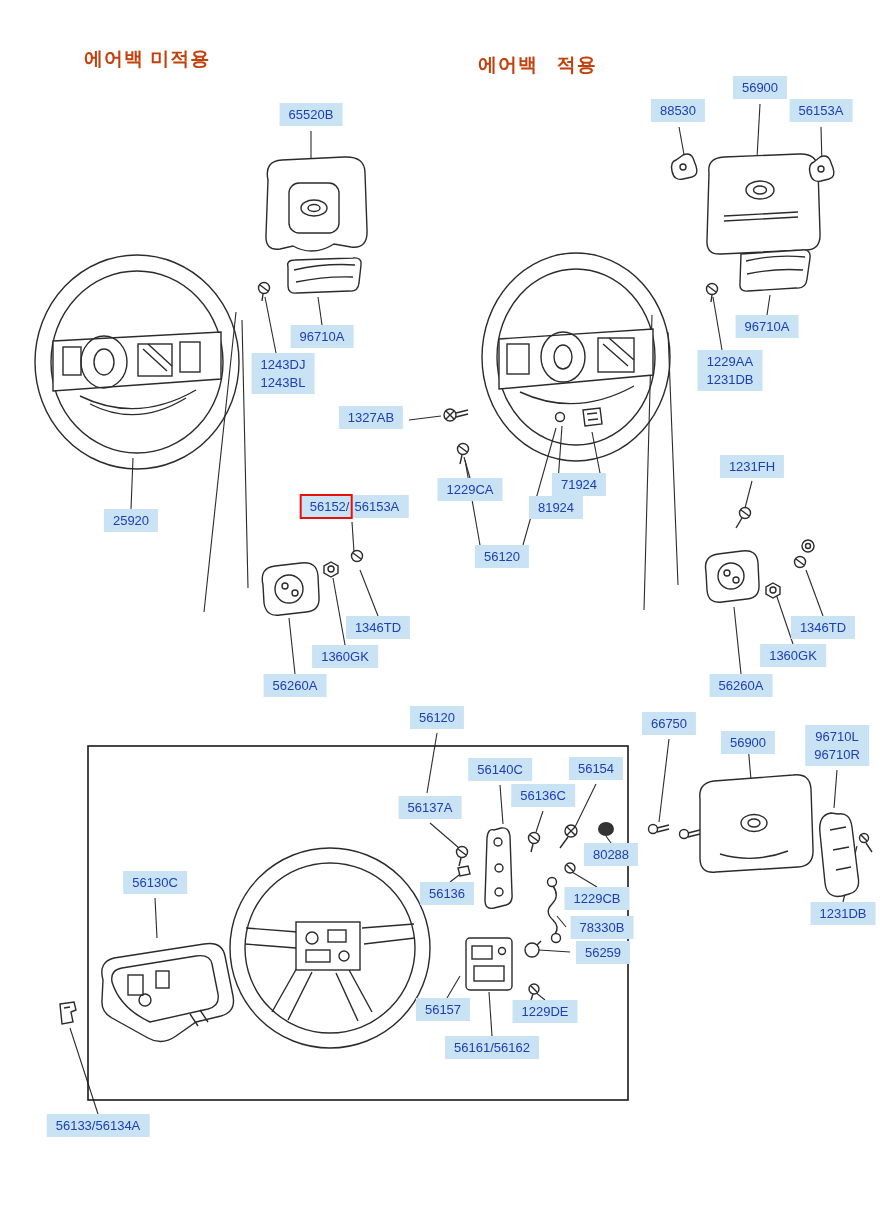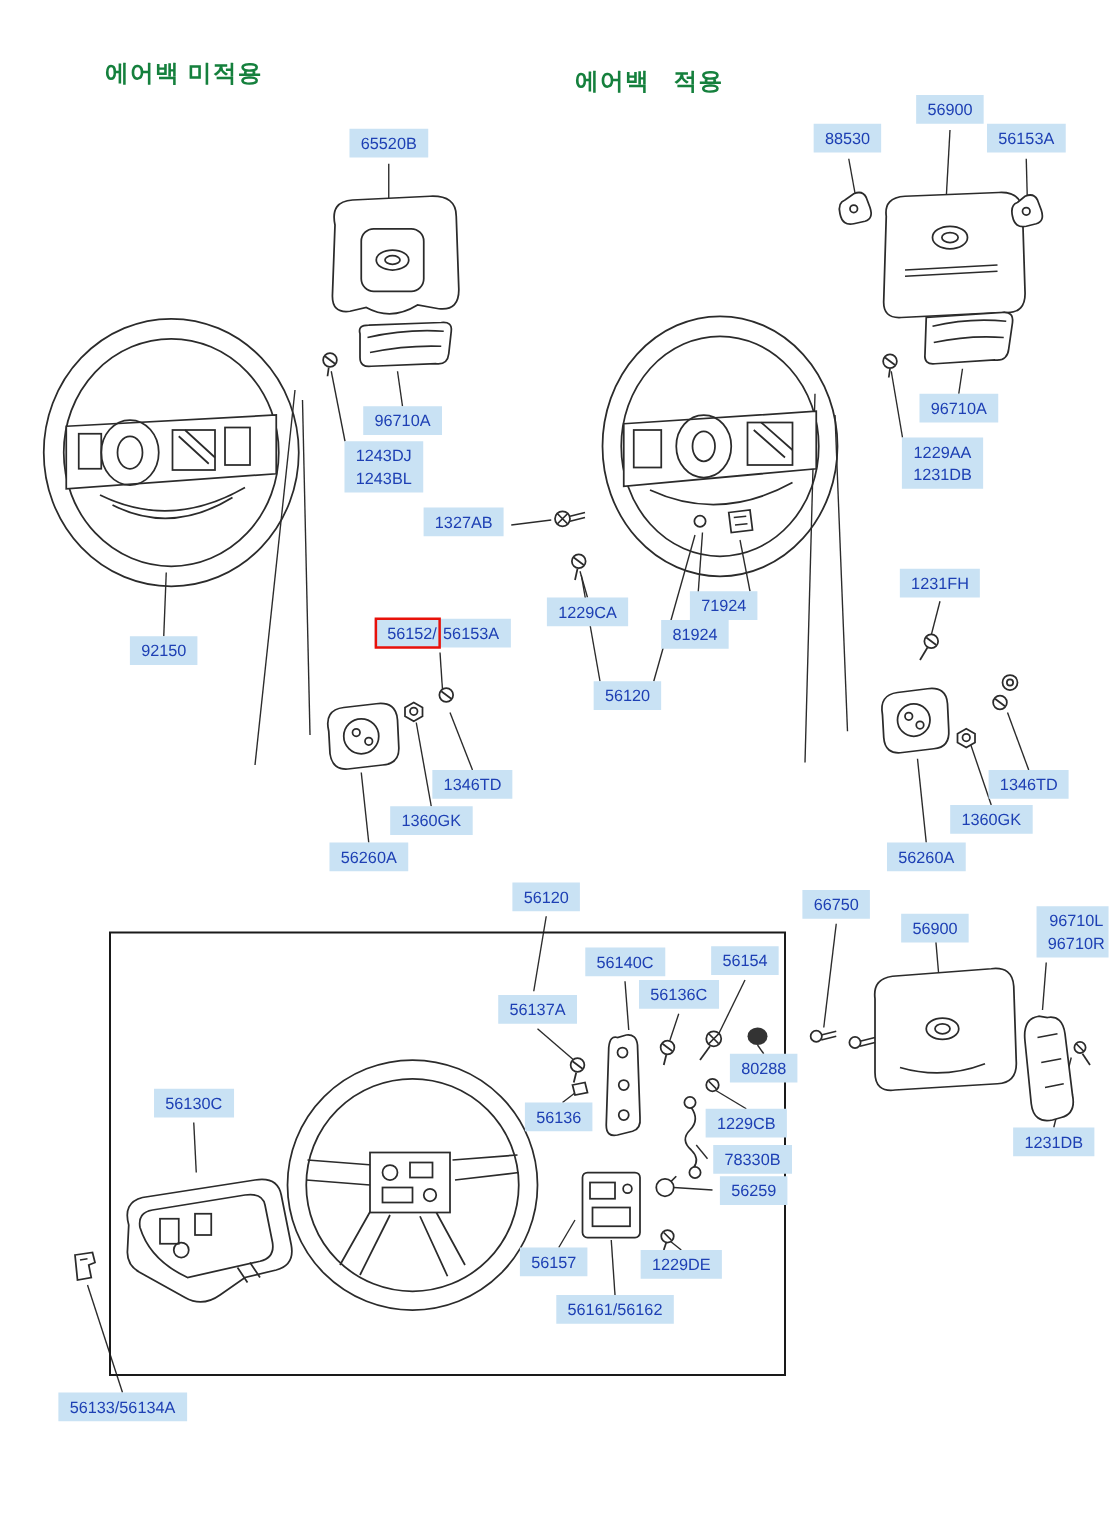--- a/index.html
+++ b/index.html
@@ -3,25 +3,25 @@
 <meta charset="utf-8">
 <style>
   :root{
     --label-bg:#c9e2f4; --label-fg:#1e40b4; --highlight-box:#e8110a; --line:#2b2b2b; --bg:#ffffff;
   }
   *{margin:0;padding:0;box-sizing:border-box;}
   html,body{background:#fff;}
   .stage{position:relative;width:887px;height:1212px;background:var(--bg,#fff);
          font-family:"Liberation Sans", sans-serif;overflow:hidden;}
   .art{position:absolute;left:0;top:0;}
-  .hdr{position:absolute;font-weight:bold;font-size:19px;color:#15803d;letter-spacing:1px;white-space:pre;}
+  .hdr{position:absolute;font-weight:bold;font-size:19px;color:#c2410c;letter-spacing:1px;white-space:pre;}
   .lbl{position:absolute;transform:translateX(-50%);background:var(--label-bg,#c9e2f4);
        color:var(--label-fg,#1e40b4);font-size:13px;line-height:1;padding:5px 9px;
        white-space:nowrap;text-align:center;}
-  .lbl.stack{display:flex;flex-direction:column;gap:5px;padding:5px 9px;margin-left:24px;}
+  .lbl.stack{display:flex;flex-direction:column;gap:5px;padding:5px 9px;}
   .hl{display:inline-block;border:2px solid var(--highlight-box,#e8110a);
       padding:4px 1px 4px 8px;margin:-7px 2px -7px -9px;text-align:right;}
 </style>
 </head>
 <body>
 
 <div class="stage">
 
   <svg class="art" width="887" height="1212" viewBox="0 0 887 1212">
 
@@ -297,34 +297,34 @@
       </g>
       <g>
         <circle cx="864" cy="838" r="4.5" fill="#fff"></circle>
         <path d="M861 835 L867 841"></path>
           <path d="M866 843 L872 852"></path>
       </g>
     </g>
   </svg>
 
   <div class="hdr" style="left:84px;top:46px">에어백 미적용</div>
-  <div class="hdr" style="left:460px;top:52px">에어백   적용</div>
+  <div class="hdr" style="left:478px;top:52px">에어백   적용</div>
 
   <div class="lbl" style="left:311px;top:103px">65520B</div>
   <div class="lbl" style="left:760px;top:76px">56900</div>
   <div class="lbl" style="left:678px;top:99px">88530</div>
   <div class="lbl" style="left:821px;top:99px">56153A</div>
   <div class="lbl" style="left:322px;top:325px">96710A</div>
   <div class="lbl" style="left:767px;top:315px">96710A</div>
   <div class="lbl" style="left:371px;top:406px">1327AB</div>
   <div class="lbl" style="left:470px;top:478px">1229CA</div>
   <div class="lbl" style="left:579px;top:473px">71924</div>
   <div class="lbl" style="left:556px;top:496px">81924</div>
   <div class="lbl" style="left:752px;top:455px">1231FH</div>
-  <div class="lbl" style="left:131px;top:509px">92150</div>
+  <div class="lbl" style="left:131px;top:509px">25920</div>
   <div class="lbl" style="left:502px;top:545px">56120</div>
   <div class="lbl" style="left:378px;top:616px">1346TD</div>
   <div class="lbl" style="left:345px;top:645px">1360GK</div>
   <div class="lbl" style="left:295px;top:674px">56260A</div>
   <div class="lbl" style="left:823px;top:616px">1346TD</div>
   <div class="lbl" style="left:793px;top:644px">1360GK</div>
   <div class="lbl" style="left:741px;top:674px">56260A</div>
   <div class="lbl" style="left:437px;top:706px">56120</div>
   <div class="lbl" style="left:669px;top:712px">66750</div>
   <div class="lbl" style="left:748px;top:731px">56900</div>

